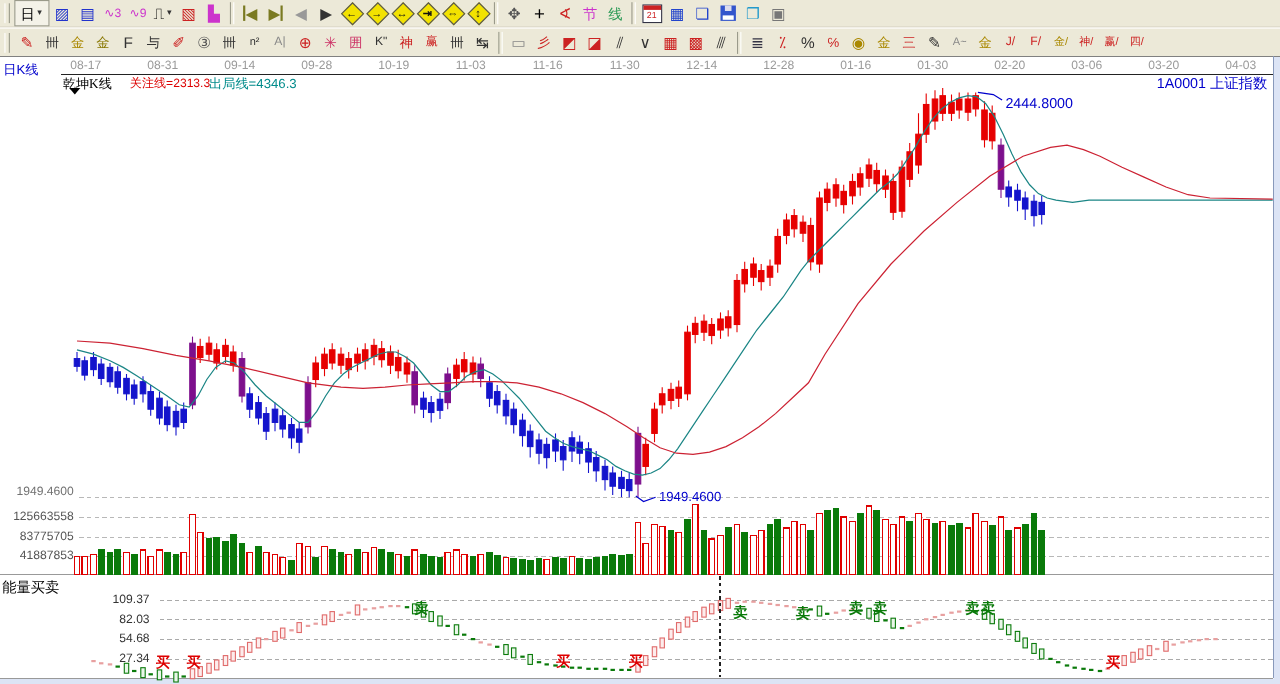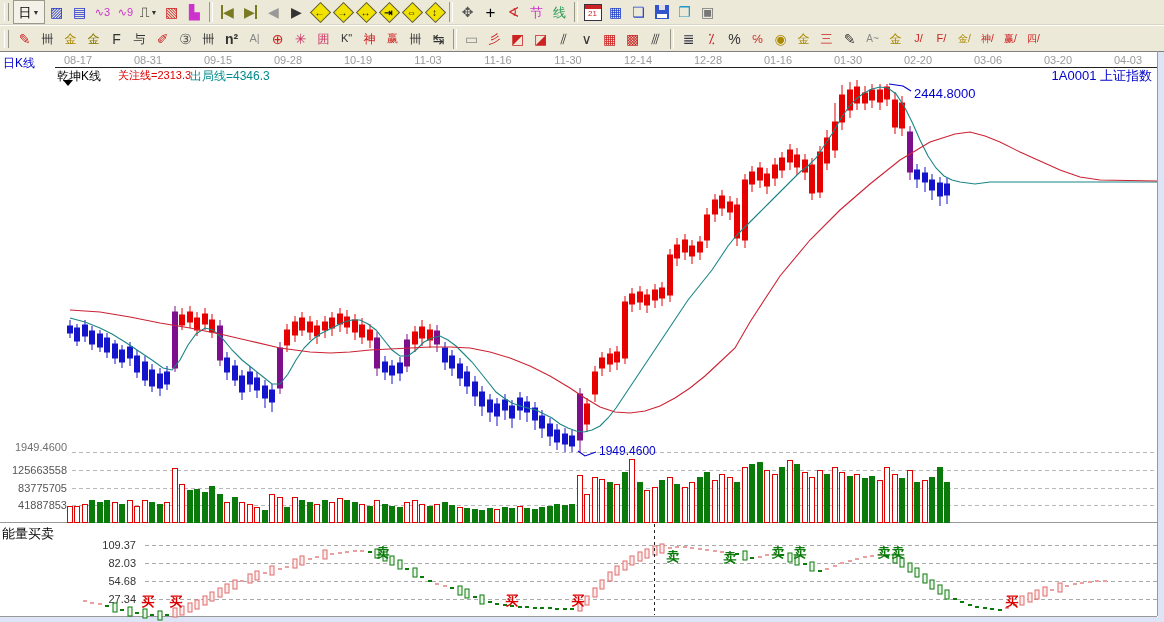--- a/index.html
+++ b/index.html
@@ -22,21 +22,21 @@
   .cal{width:16px;height:15px;border:1px solid #334;background:#fff;position:relative;}
   .calhead{height:4px;background:#c22;}
   .calnum{display:block;font-size:8px;color:#c22;text-align:center;line-height:10px;}
   .floppy{width:14px;height:14px;background:#3355cc;position:relative;}
   .shutter{position:absolute;top:0;left:4px;width:6px;height:5px;background:#dde;}
   .flabel{position:absolute;bottom:1px;left:2px;width:10px;height:4px;background:#fff;}
   .chart-area{position:absolute;top:51px;left:0;width:1164px;height:571px;background:#fff;}
   svg{position:absolute;top:0;left:0;}
   .hdr{position:absolute;white-space:nowrap;}
   .period{left:3px;top:4px;font-size:12px;color:#0000cc;}
-  .formula{left:57px;top:17px;font-size:12px;color:#000;}
+  .formula{left:57px;top:17px;font-size:12px;color:#000;font-family:Liberation Serif, serif;}
   .l1{left:118px;top:17px;font-size:11px;color:#dd0000;}
   .l2{left:190px;top:17px;font-size:12px;color:#008b8b;}
   .sym{left:1000px;top:16px;width:152px;text-align:right;font-size:13px;color:#0000cc;}
   .date{position:absolute;top:3px;width:44px;text-align:center;font-size:11px;color:#9a9a9a;}
   .axl{position:absolute;font-size:11px;text-align:right;white-space:nowrap;}
   .axl.main{left:5px;width:62px;color:#707070;}
   .axl.vol{left:5px;width:62px;color:#555;}
   .axl.sub{left:74px;width:62px;color:#333;}
   .ann{position:absolute;font-size:13px;color:#0000cc;white-space:nowrap;}
   .subname{position:absolute;left:2px;top:474px;font-size:13px;color:#000000;}
@@ -175,21 +175,21 @@
       <div class="tbtn" title="">
         <span class="glyph" style="color: rgb(204, 34, 34);">✐</span>
       </div>
       <div class="tbtn" title="">
         <span class="glyph" style="color: rgb(85, 85, 85);">③</span>
       </div>
       <div class="tbtn" title="">
         <span class="glyph" style="color: rgb(51, 51, 51); font-size: 12px;">卌</span>
       </div>
       <div class="tbtn" title="">
-        <span class="glyph" style="color: rgb(51, 51, 51); font-size: 14px; font-weight: bold;">n²</span>
+        <span class="glyph" style="color: rgb(51, 51, 51); font-size: 10px;">n²</span>
       </div>
       <div class="tbtn" title="">
         <span class="glyph" style="color: rgb(136, 136, 136); font-size: 11px;">A|</span>
       </div>
       <div class="tbtn" title="">
         <span class="glyph" style="color: rgb(204, 34, 34);">⊕</span>
       </div>
       <div class="tbtn" title="">
         <span class="glyph" style="color: rgb(204, 51, 102);">✳</span>
       </div>
@@ -821,21 +821,21 @@
 
     <div class="hdr period">日K线</div>
     <div class="hdr formula">乾坤K线</div>
     <div class="hdr l1">关注线=2313.3</div>
     <div class="hdr l2">出局线=4346.3</div>
     <div class="hdr sym">1A0001 上证指数</div>
 
     <div id="dates">
         <span class="date" style="left: 56px;">08-17</span>
         <span class="date" style="left: 126px;">08-31</span>
-        <span class="date" style="left: 196px;">09-15</span>
+        <span class="date" style="left: 196px;">09-14</span>
         <span class="date" style="left: 266px;">09-28</span>
         <span class="date" style="left: 336px;">10-19</span>
         <span class="date" style="left: 406px;">11-03</span>
         <span class="date" style="left: 476px;">11-16</span>
         <span class="date" style="left: 546px;">11-30</span>
         <span class="date" style="left: 616px;">12-14</span>
         <span class="date" style="left: 686px;">12-28</span>
         <span class="date" style="left: 756px;">01-16</span>
         <span class="date" style="left: 826px;">01-30</span>
         <span class="date" style="left: 896px;">02-20</span>

